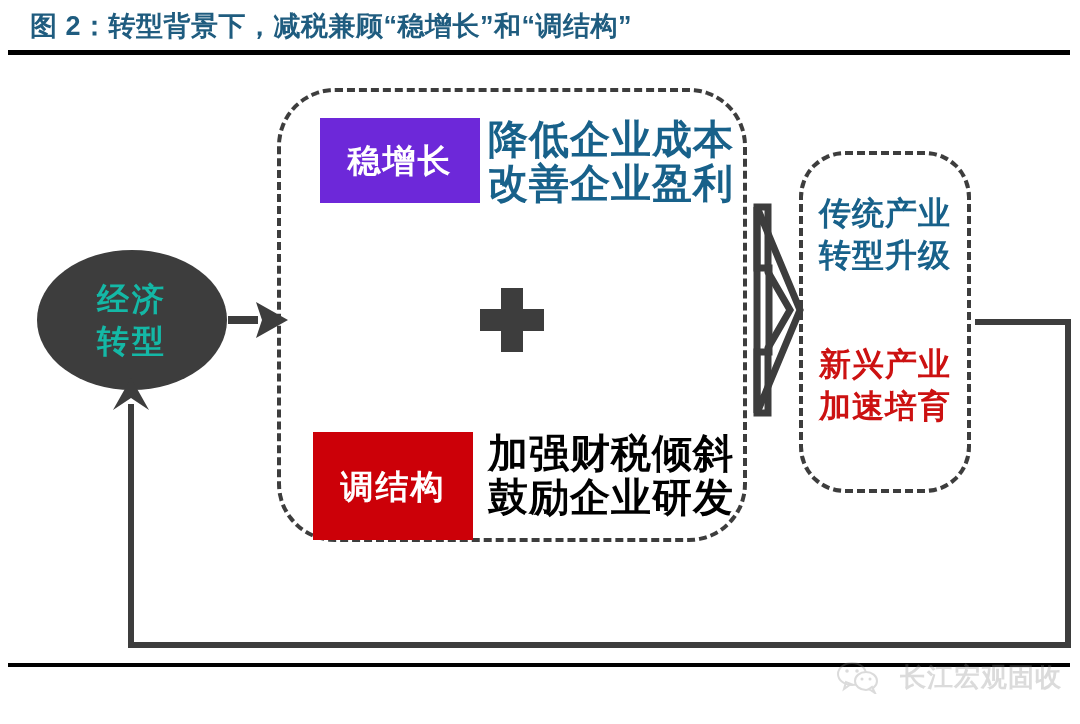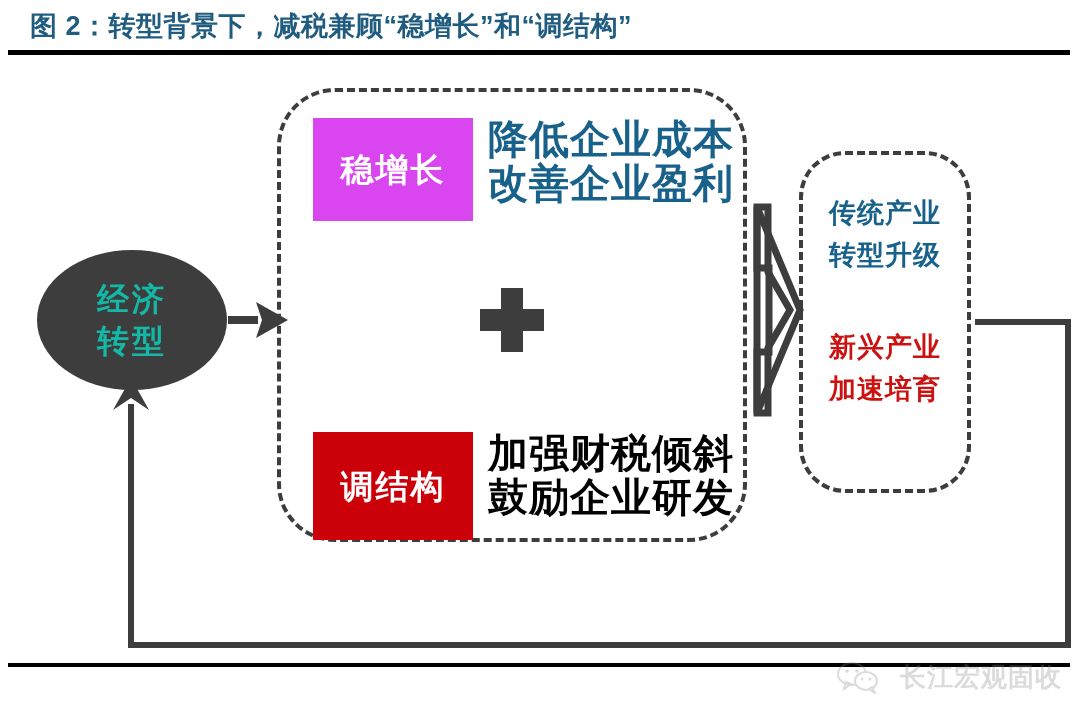--- a/index.html
+++ b/index.html
@@ -69,25 +69,25 @@
     display: flex;
     align-items: center;
     justify-content: center;
     color: #ffffff;
     font-size: 33px;
     font-weight: bold;
     letter-spacing: 2px;
     line-height: 1;
   }
   #tag-stable {
-    left: 313px;
+    left: 320px;
     top: 118px;
     width: 160px;
-    height: 103px;
-    background: #d946ef;
+    height: 85px;
+    background: #6d28d9;
   }
   #tag-structure {
     left: 313px;
     top: 432px;
     width: 160px;
     height: 108px;
     background: #CC0008;
   }
 
   
@@ -158,34 +158,34 @@
     width: 1080px;
     height: 724px;
     pointer-events: none;
   }
 
   
   .outcome-text {
     position: absolute;
     width: 172px;
     text-align: center;
-    font-size: 27px;
+    font-size: 32px;
     font-weight: bold;
     line-height: 42px;
     letter-spacing: 1px;
     white-space: pre-line;
   }
   #outcome-traditional {
     left: 799px;
     top: 192px;
     color: #18618A;
   }
   #outcome-emerging {
     left: 799px;
-    top: 326px;
+    top: 343px;
     color: #CC1111;
   }
 
   
   .rule-bottom {
     position: absolute;
     left: 8px;
     top: 663px;
     width: 1062px;
     height: 4px;

